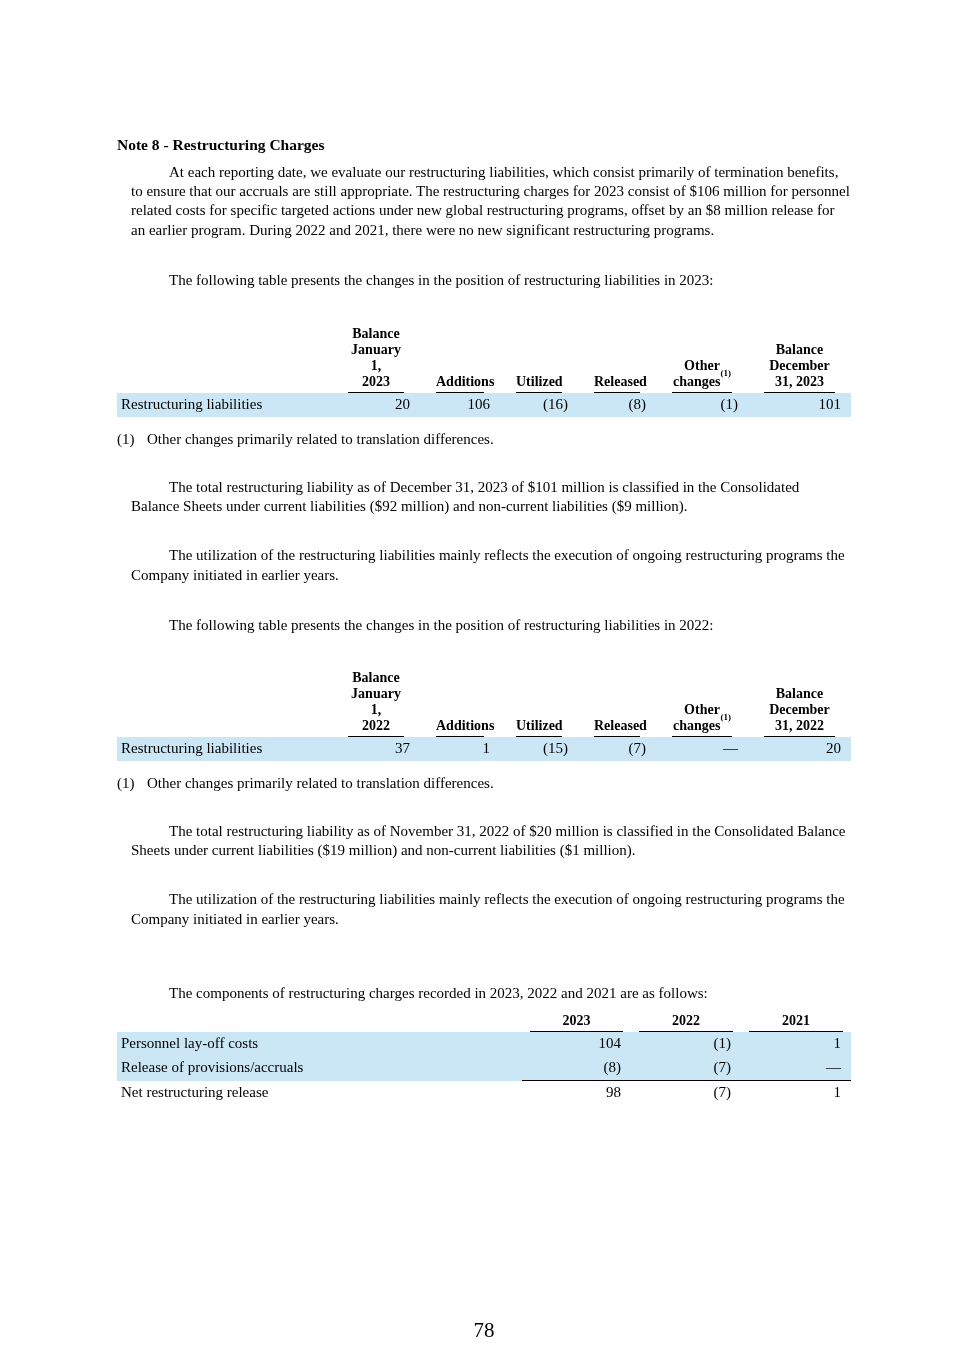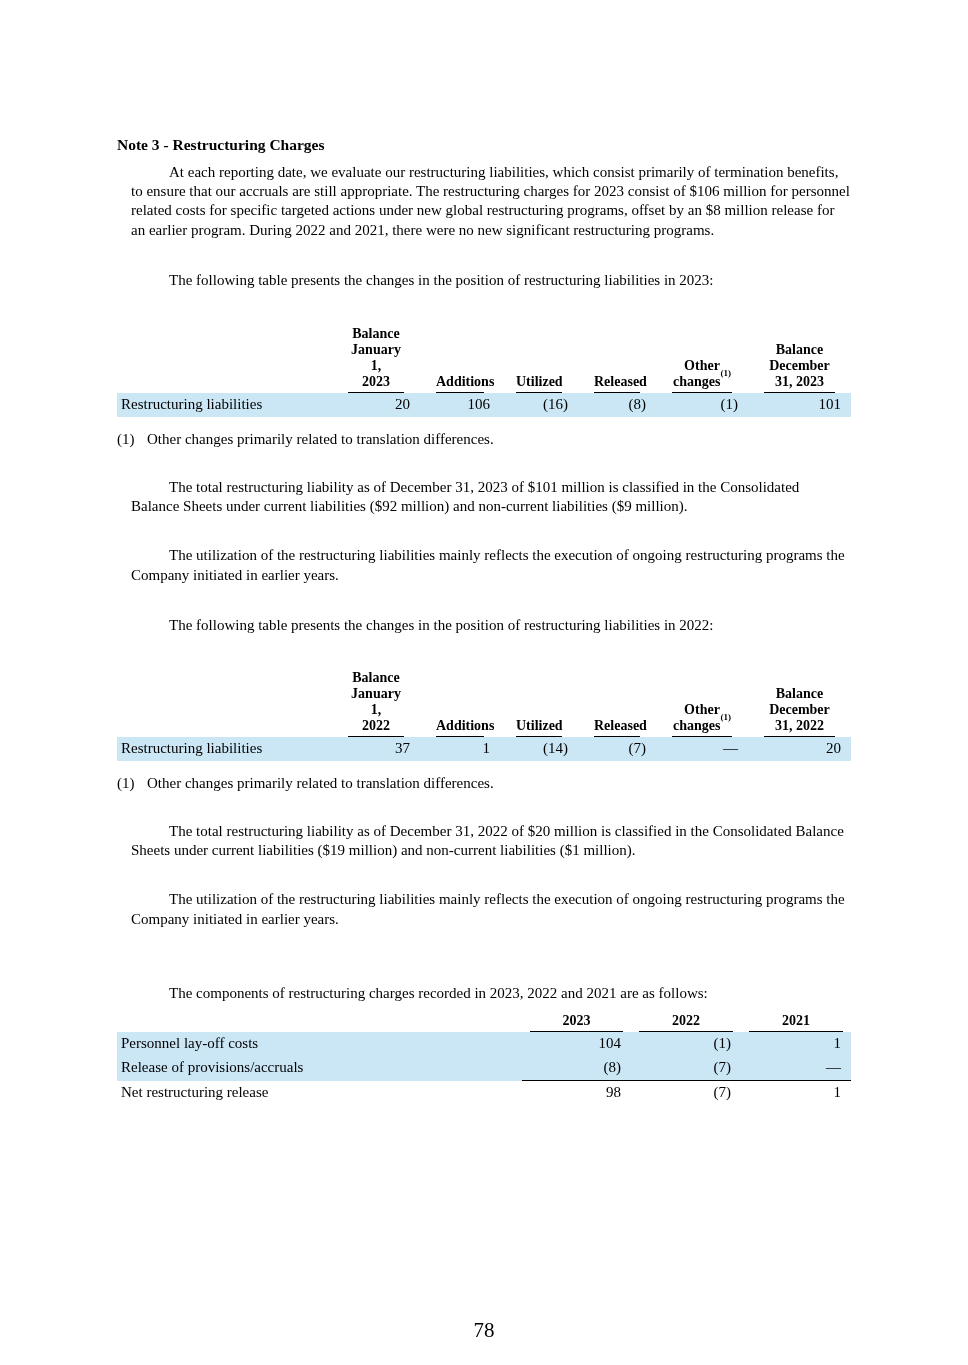--- a/index.html
+++ b/index.html
@@ -118,21 +118,21 @@
     text-align:center;
     font-size:21px;
   }
 </style>
 </head>
 <body>
 
 <div class="page">
   <div class="content">
 
-    <div class="doc-heading">Note 3 - Restructuring Charges</div>
+    <div class="doc-heading">Note 8 - Restructuring Charges</div>
 
     <p class="body-par first-par">At each reporting date, we evaluate our restructuring liabilities, which consist primarily of termination benefits, to ensure that our accruals are still appropriate. The restructuring charges for 2023 consist of $106 million for personnel related costs for specific targeted actions under new global restructuring programs, offset by an $8 million release for an earlier program.  During 2022 and 2021, there were no new significant restructuring programs.</p>
 
     <p class="body-par intro-par">The following table presents the changes in the position of restructuring liabilities in 2023:</p>
 
     <table class="liab-table t2023">
       <colgroup>
         <col style="width:215px">
           <col style="width:88px">
           <col style="width:80px">
@@ -225,34 +225,34 @@
         <th>
               <div class="hd">Balance
 December
 31, 2022</div>
             </th>
       </tr>
       <tr class="hl">
         <td class="lbl">Restructuring liabilities</td>
         <td class="num">37</td>
         <td class="num">1</td>
-        <td class="num">(14)</td>
+        <td class="num">(15)</td>
         <td class="num">(7)</td>
         <td class="num">—</td>
         <td class="num">20</td>
       </tr>
     </tbody>
       </table>
 
     <div class="footnote">
       <span class="mark">(1)</span>
       <span>Other changes primarily related to translation differences.</span>
     </div>
 
-    <p class="body-par" style="margin-top:29px">The total restructuring liability as of December 31, 2022 of $20 million is classified in the Consolidated Balance Sheets under current liabilities ($19 million) and non-current liabilities ($1 million).</p>
+    <p class="body-par" style="margin-top:29px">The total restructuring liability as of November 31, 2022 of $20 million is classified in the Consolidated Balance Sheets under current liabilities ($19 million) and non-current liabilities ($1 million).</p>
 
     <p class="body-par">The utilization of the restructuring liabilities mainly reflects the execution of ongoing restructuring programs the Company initiated in earlier years.</p>
 
     <p class="body-par components-par">The components of restructuring charges recorded in 2023, 2022 and 2021 are as follows:</p>
 
     <table class="comp-table">
       <colgroup>
         <col style="width:405px">
           <col style="width:109px">
           <col style="width:110px">

